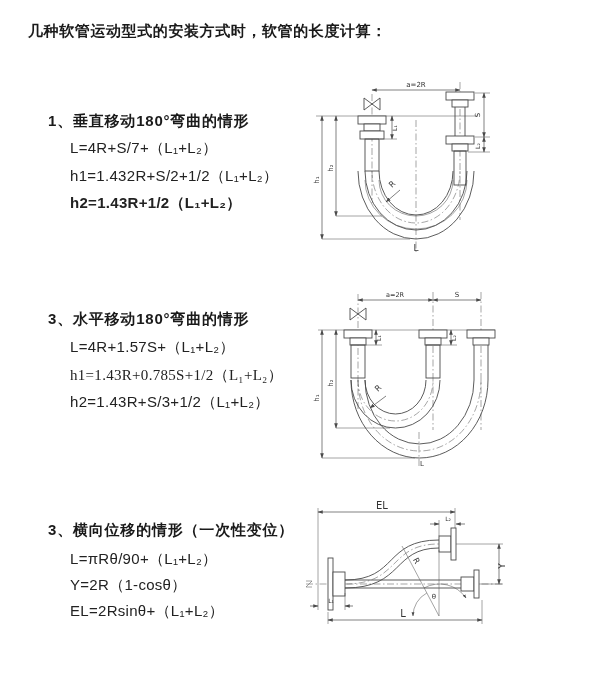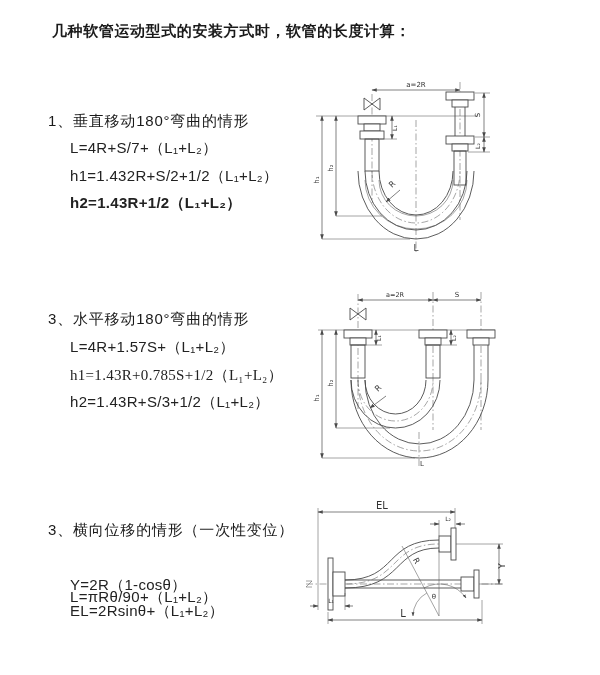--- a/index.html
+++ b/index.html
@@ -1,24 +1,24 @@
 <!DOCTYPE html>
 <html><head>
 <meta charset="utf-8">
 <style>
   html,body{margin:0;padding:0;}
   body{
     width:600px;height:675px;background:#ffffff;position:relative;overflow:hidden;
     font-family:"Liberation Sans","DejaVu Sans",sans-serif;color:#1a1a1a;
   }
   .doc-title{
-    position:absolute;left:52px;top:22px;font-size:15px;font-weight:bold;letter-spacing:.6px;
+    position:absolute;left:28px;top:22px;font-size:15px;font-weight:bold;letter-spacing:.6px;
   }
   .sec-heading{
-    position:absolute;left:48px;font-size:15px;font-weight:normal;letter-spacing:.8px;white-space:nowrap;
+    position:absolute;left:48px;font-size:15px;font-weight:bold;letter-spacing:.8px;white-space:nowrap;
   }
   .formula{
     position:absolute;left:70px;font-size:15px;letter-spacing:.3px;white-space:nowrap;color:#222;
   }
   .diagram{position:absolute;}
   svg{display:block;}
   svg text{font-family:"DejaVu Sans",sans-serif;fill:#333;}
   .ln{stroke:#4a4a4a;stroke-width:.9;fill:none;}
   .thin{stroke:#5a5a5a;stroke-width:.55;fill:none;}
   .dim{stroke:#4a4a4a;stroke-width:.7;fill:none;}
@@ -35,21 +35,21 @@
 <div class="formula" style="top:139px;">L=4R+S/7+（L₁+L₂）</div>
 <div class="formula" style="top:167px;">h1=1.432R+S/2+1/2（L₁+L₂）</div>
 <div class="formula" style="top:194px;font-weight:bold;">h2=1.43R+1/2（L₁+L₂）</div>
 
 <div class="sec-heading" style="top:310px;">3、水平移动180°弯曲的情形</div>
 <div class="formula" style="top:338px;">L=4R+1.57S+（L₁+L₂）</div>
 <div class="formula" style="top:366px;font-family:Liberation Serif, serif;">h1=1.43R+0.785S+1/2（L₁+L₂）</div>
 <div class="formula" style="top:393px;">h2=1.43R+S/3+1/2（L₁+L₂）</div>
 
 <div class="sec-heading" style="top:521px;">3、横向位移的情形（一次性变位）</div>
-<div class="formula" style="top:550px;margin-top:38px;">L=πRθ/90+（L₁+L₂）</div>
+<div class="formula" style="top:550px;">L=πRθ/90+（L₁+L₂）</div>
 <div class="formula" style="top:576px;">Y=2R（1-cosθ）</div>
 <div class="formula" style="top:602px;">EL=2Rsinθ+（L₁+L₂）</div>
 
 <svg class="diagram" style="left:310px;top:68px;" width="280" height="190" viewBox="0 0 280 190">
   <defs>
     <marker id="ar1" viewBox="0 0 10 10" refX="9" refY="5" markerWidth="7.5" markerHeight="7.5" orient="auto-start-reverse">
       <path d="M0,1.5 L10,5 L0,8.5 z" fill="#4a4a4a"></path>
     </marker>
     <pattern id="bp1" width="3" height="3" patternUnits="userSpaceOnUse">
       <path d="M0,3 L3,0 M0,0 L3,3" stroke="#8a8a8a" stroke-width="0.5"></path>

